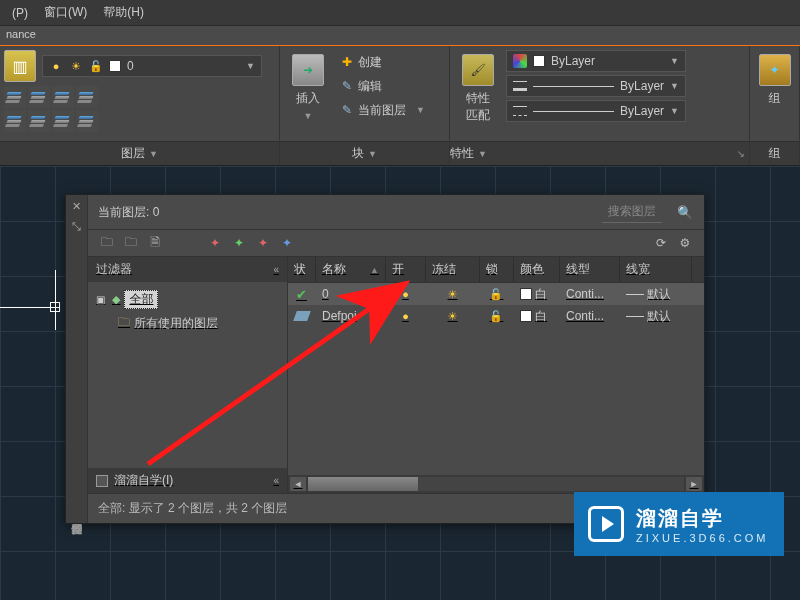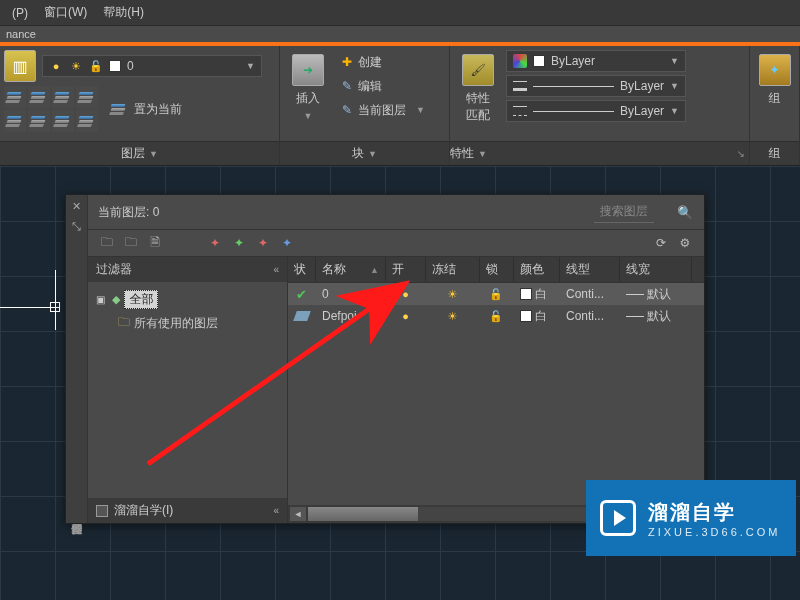--- a/index.html
+++ b/index.html
@@ -2,21 +2,21 @@
 <html><head>
 <meta charset="utf-8">
 <style>
 * { margin: 0; padding: 0; box-sizing: border-box; font-family: "Microsoft YaHei", sans-serif; }
 body { background: #1a2631; width: 800px; height: 600px; overflow: hidden; position: relative; }
 
 
 .menubar { background: #393939; height: 26px; display: flex; align-items: center; padding: 0 4px; border-bottom: 1px solid #2a2a2a; }
 .menubar-item { color: #ccc; font-size: 12px; padding: 4px 8px; cursor: pointer; }
 
-.subhead { background: #4a4a4a; height: 20px; color: #ccc; font-size: 11px; padding: 2px 6px; border-bottom: 4px solid #f97316; }
+.subhead { background: #4a4a4a; height: 20px; color: #ccc; font-size: 11px; padding: 2px 6px; border-bottom: 1px solid #f97316; }
 
 
 .ribbon { background: #474747; height: 120px; display: flex; border-bottom: 1px solid #222; }
 .ribbon-panel { border-right: 1px solid #333; display: flex; flex-direction: column; justify-content: space-between; }
 .ribbon-panel-body { flex: 1; display: flex; padding: 4px; gap: 4px; align-items: flex-start; }
 .ribbon-panel-title { background: #3a3a3a; color: #ccc; font-size: 12px; text-align: center; padding: 3px 0; display: flex; justify-content: center; align-items: center; gap: 4px; border-top: 1px solid #2e2e2e; }
 .ribbon-panel-title .dd { font-size: 9px; color: #999; }
 .ribbon-panel-title .corner { font-size: 10px; color: #888; margin-left: auto; padding-right: 4px; }
 
 .big-btn { display: flex; flex-direction: column; align-items: center; justify-content: center; color: #ccc; font-size: 12px; padding: 4px 8px; cursor: pointer; gap: 4px; }
@@ -47,33 +47,33 @@
 .crosshair-v { position: absolute; top: 270px; left: 55px; width: 1px; height: 60px; background: #fff; }
 .pickbox { position: absolute; top: 302px; left: 50px; width: 10px; height: 10px; border: 1px solid #fff; }
 
 
 .palette { position: absolute; top: 194px; left: 65px; width: 640px; height: 330px; background: #4a4a4a; border: 1px solid #222; box-shadow: 0 2px 10px rgba(0,0,0,.5); display: flex; }
 .palette-bar { width: 22px; background: #3f3f3f; display: flex; flex-direction: column; align-items: center; gap: 6px; padding-top: 4px; border-right: 1px solid #333; }
 .palette-bar-btn { width: 14px; height: 14px; color: #aaa; font-size: 11px; cursor: pointer; display: flex; align-items: center; justify-content: center; }
 .palette-vtext { writing-mode: vertical-rl; color: #999; font-size: 11px; margin-top: auto; margin-bottom: 8px; }
 
 .palette-body { flex: 1; display: flex; flex-direction: column; }
-.pal-head { display: flex; align-items: center; padding: 6px 10px; color: #ccc; font-size: 12px; gap: 24px; }
+.pal-head { display: flex; align-items: center; padding: 6px 10px; color: #ccc; font-size: 12px; gap: 16px; }
 .pal-search { margin-left: auto; color: #888; font-size: 12px; padding: 2px 6px; display: flex; align-items: flex-start; gap: 6px; border-bottom: 1px solid #666; }
 .pal-search-icon { color: #ccc; font-size: 13px; }
 
 .pal-toolbar { display: flex; align-items: center; padding: 4px 10px; gap: 6px; border-bottom: 1px solid #333; border-top: 1px solid #333; }
 .pal-tool { width: 18px; height: 18px; cursor: pointer; color: #bbb; font-size: 12px; display: flex; align-items: center; justify-content: center; }
 .pal-tool.red { color: #d66; }
 .pal-tool.green { color: #6c6; }
 .pal-tool.blue { color: #69d; }
 .pal-tool-spacer { width: 30px; }
 .pal-tool-right { margin-left: auto; display: flex; gap: 6px; }
 
-.pal-main { flex: 1; display: flex; }
+.pal-main { flex: 1; display: flex; text-decoration: underline; }
 .filter-pane { width: 200px; border-right: 1px solid #333; display: flex; flex-direction: column; }
 .filter-head { background: #3a3a3a; color: #ccc; font-size: 12px; padding: 4px 8px; display: flex; justify-content: space-between; align-items: center; }
 .filter-tree { flex: 1; padding: 6px 8px; color: #ccc; font-size: 12px; }
 .tree-row { display: flex; align-items: center; gap: 4px; padding: 2px 0; }
 .tree-exp { color: #ccc; font-size: 10px; width: 12px; cursor: pointer; }
 .tree-icon { font-size: 11px; color: #8c8; }
 .tree-label-sel { background: #d4d4d4; color: #222; padding: 0 4px; border: 1px dotted #222; }
 .tree-child { padding-left: 22px; }
 .tree-folder { color: #c9b268; }
 
@@ -112,21 +112,21 @@
 .scroll-btn { width: 16px; height: 14px; background: #555; color: #bbb; font-size: 9px; display: flex; align-items: center; justify-content: center; cursor: pointer; }
 .scroll-track { flex: 1; height: 14px; background: #444; margin: 0 2px; position: relative; }
 .scroll-thumb { position: absolute; left: 0; top: 0; width: 110px; height: 14px; background: linear-gradient(#888,#666); }
 
 .pal-status { color: #bbb; font-size: 12px; padding: 6px 10px; border-top: 1px solid #333; }
 
 
 .arrow { position: absolute; top: 272px; left: 140px; width: 280px; height: 200px; pointer-events: none; }
 
 
-.badge { position: absolute; right: 4px; bottom: 44px; width: 210px; height: 76px; background: #1272b5; color: #fff; display: flex; align-items: center; padding: 0 14px; gap: 12px; }
+.badge { position: absolute; right: 16px; bottom: 44px; width: 210px; height: 64px; background: #1272b5; color: #fff; display: flex; align-items: center; padding: 0 14px; gap: 12px; }
 .badge-play { width: 36px; height: 36px; border: 3px solid #fff; border-radius: 6px; display: flex; align-items: center; justify-content: center; }
 .badge-play::after { content: ''; border-left: 12px solid #fff; border-top: 8px solid transparent; border-bottom: 8px solid transparent; margin-left: 3px; }
 .badge-text { display: flex; flex-direction: column; }
 .badge-zh { font-size: 20px; font-weight: bold; letter-spacing: 2px; }
 .badge-en { font-size: 11px; letter-spacing: 3px; opacity: .85; }
 
 .col-stack-icons { display:flex; flex-direction:column; gap:2px; }
 </style>
 </head>
 <body>
@@ -180,24 +180,20 @@
               </div>
             <div class="mini-btn">
                 <span class="mini-btn-stack"></span>
               </div>
             <div class="mini-btn">
                 <span class="mini-btn-stack"></span>
               </div>
           </div>
         </div>
         <div style="display:flex; flex-direction:column">
-          <div class="ribbon-text-btn">
-            <span class="mini-btn-stack"></span>
-            <span>置为当前</span>
-          </div>
         </div>
       </div>
     </div>
     <div class="ribbon-panel-title">
       <span>图层</span>
         <span class="dd">▼</span>
     </div>
   </div>
 
   <div class="ribbon-panel" style="width:170px">
@@ -410,20 +406,21 @@
         <div class="grid-scroll">
           <div class="scroll-btn">◄</div>
           <div class="scroll-track">
               <div class="scroll-thumb"></div>
             </div>
           <div class="scroll-btn">►</div>
         </div>
       </div>
     </div>
 
+    <div class="pal-status">全部: 显示了 2 个图层，共 2 个图层</div>
   </div>
 </div>
 
 <svg class="arrow" viewBox="0 0 280 200">
   <defs>
     <marker id="ah" markerWidth="14" markerHeight="12" refX="12" refY="6" orient="auto">
       <path d="M0,0 L14,6 L0,12 L4,6 Z" fill="#ff1a1a"></path>
     </marker>
   </defs>
   <line x1="8" y1="192" x2="262" y2="14" stroke="#ff1a1a" stroke-width="5" marker-end="url(#ah)"></line>

